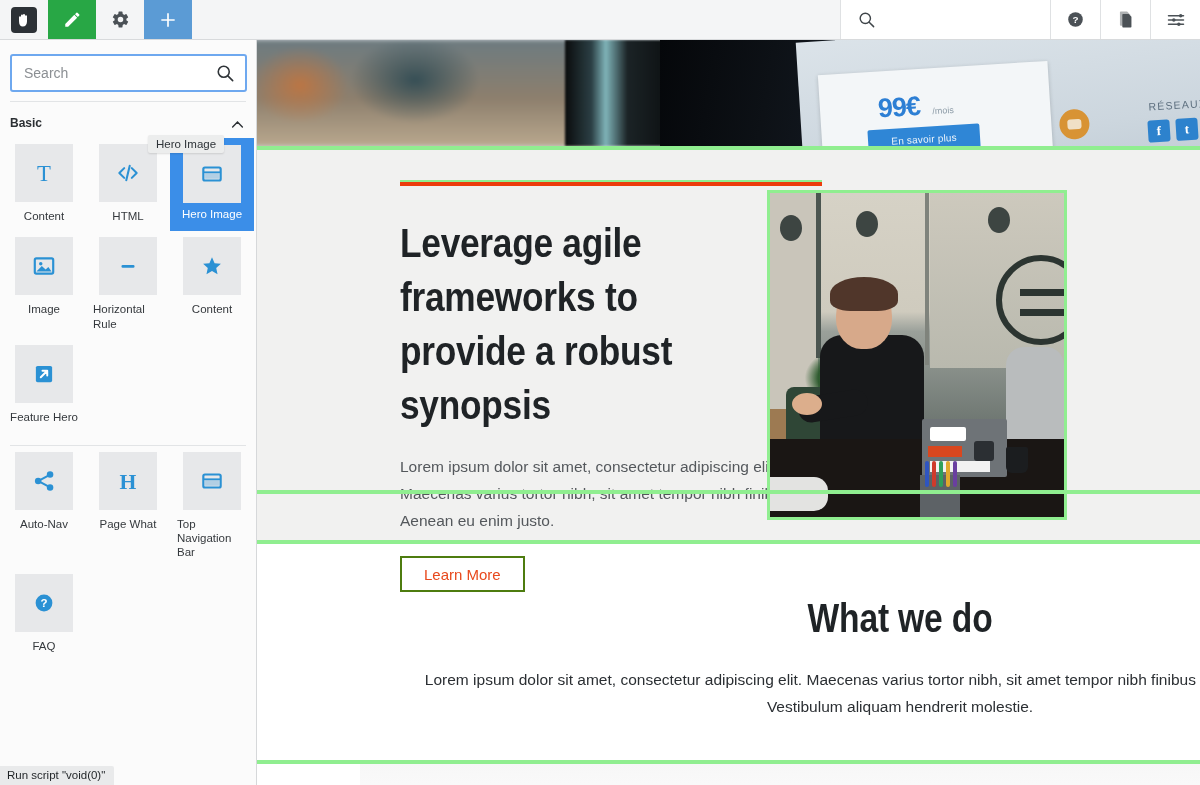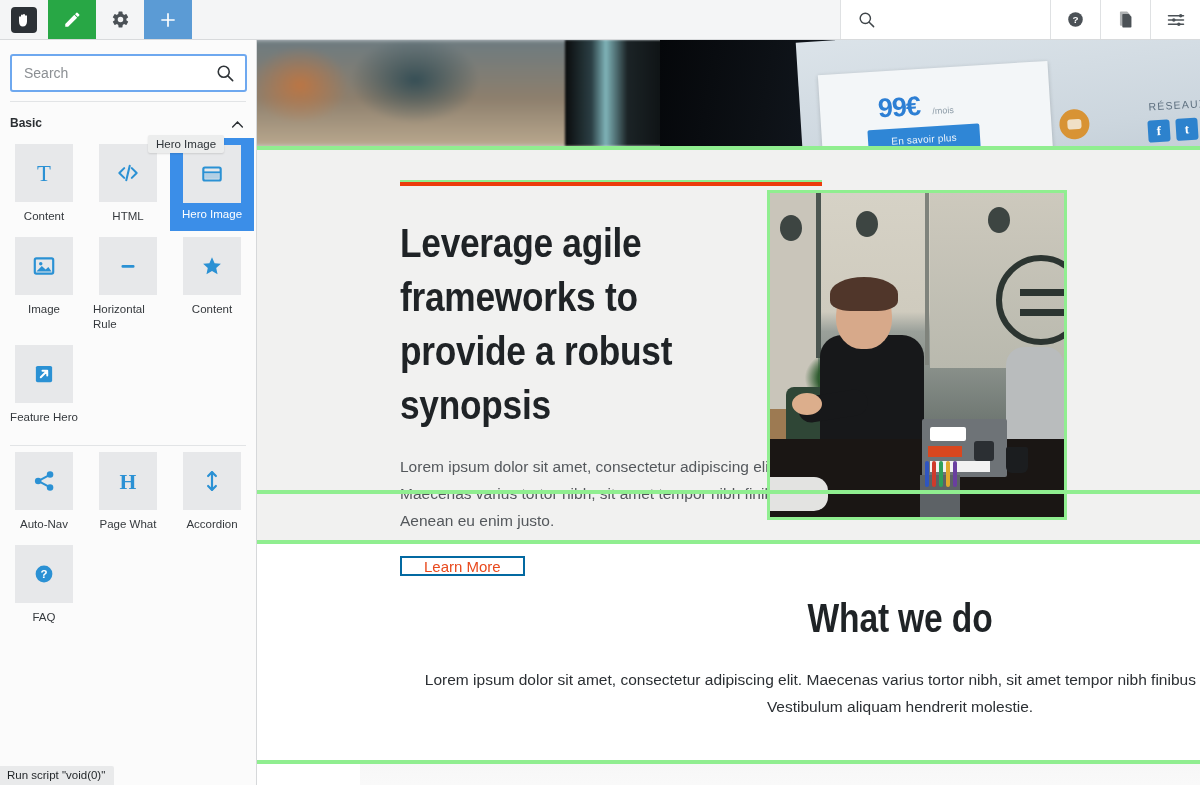--- a/index.html
+++ b/index.html
@@ -233,22 +233,22 @@
     color: #1f2326; letter-spacing: -.3px;
     transform: scaleX(.86); transform-origin: left center;
     margin-bottom: 22px;
   }
   .hero-p {
     font-size: 15.5px; line-height: 1.72; color: #54585c;
     width: 418px; margin-bottom: 22px;
   }
   .learn-btn {
     display: inline-flex; align-items: center; justify-content: center;
-    height: 20px; padding: 0 22px;
-    border: 2px solid #0369a1; color: #e8491d;
+    height: 36px; padding: 0 22px;
+    border: 2px solid #4d7c0f; color: #e8491d;
     font-size: 15px; background: transparent; cursor: pointer;
     font-family: "Liberation Sans", sans-serif;
   }
   #hero-right { margin-left: 15px; padding-top: 8px; }
   #hero-photo {
     width: 300px; height: 330px; border: 3px solid #90ee90;
     position: relative; overflow: hidden; background: #b7b3a9;
   }
 
   
@@ -622,33 +622,31 @@
 
       <div class="tile">
         <span class="tile-icon">
           <svg width="26" height="26" viewBox="0 0 24 24">
             <text x="12" y="19" font-size="20" font-weight="bold" font-family="Liberation Serif, serif" text-anchor="middle" fill="#2b91d4">H</text>
           </svg>
         </span>
         <span class="tile-label">Page What</span>
       </div>
 
-
-      <div class="tile">
-        <span class="tile-icon">
-          <svg width="26" height="26" viewBox="0 0 24 24">
-            <g stroke="#2b91d4" stroke-width="2" fill="none" stroke-linecap="round" stroke-linejoin="round">
-              <path d="M12 4 V20"></path>
-                <path d="M8.4 7.4 L12 3.8 L15.6 7.4"></path>
-                <path d="M8.4 16.6 L12 20.2 L15.6 16.6"></path>
-            </g>
-          </svg>
-        </span>
-        <span class="tile-label">Accordion</span>
-      </div>
+      <div class="tile">
+        <span class="tile-icon">
+          <svg width="26" height="26" viewBox="0 0 24 24">
+            <rect x="4" y="6" width="16" height="12" rx="1.4" fill="none" stroke="#2b91d4" stroke-width="2"></rect>
+            <rect x="5.6" y="11" width="12.8" height="5.4" fill="#2b91d4" opacity=".28"></rect>
+            <path d="M4 10.4 H20" stroke="#2b91d4" stroke-width="1.6"></path>
+          </svg>
+        </span>
+        <span class="tile-label">Top Navigation Bar</span>
+      </div>
+
 
       <div class="tile">
         <span class="tile-icon">
           <svg width="24" height="24" viewBox="0 0 24 24">
             <circle cx="12" cy="12" r="8.4" fill="#2b91d4"></circle>
             <text x="12" y="16.4" font-size="11.5" font-weight="bold" text-anchor="middle" fill="#ffffff" font-family="Liberation Sans, sans-serif">?</text>
           </svg>
         </span>
         <span class="tile-label">FAQ</span>
       </div>

